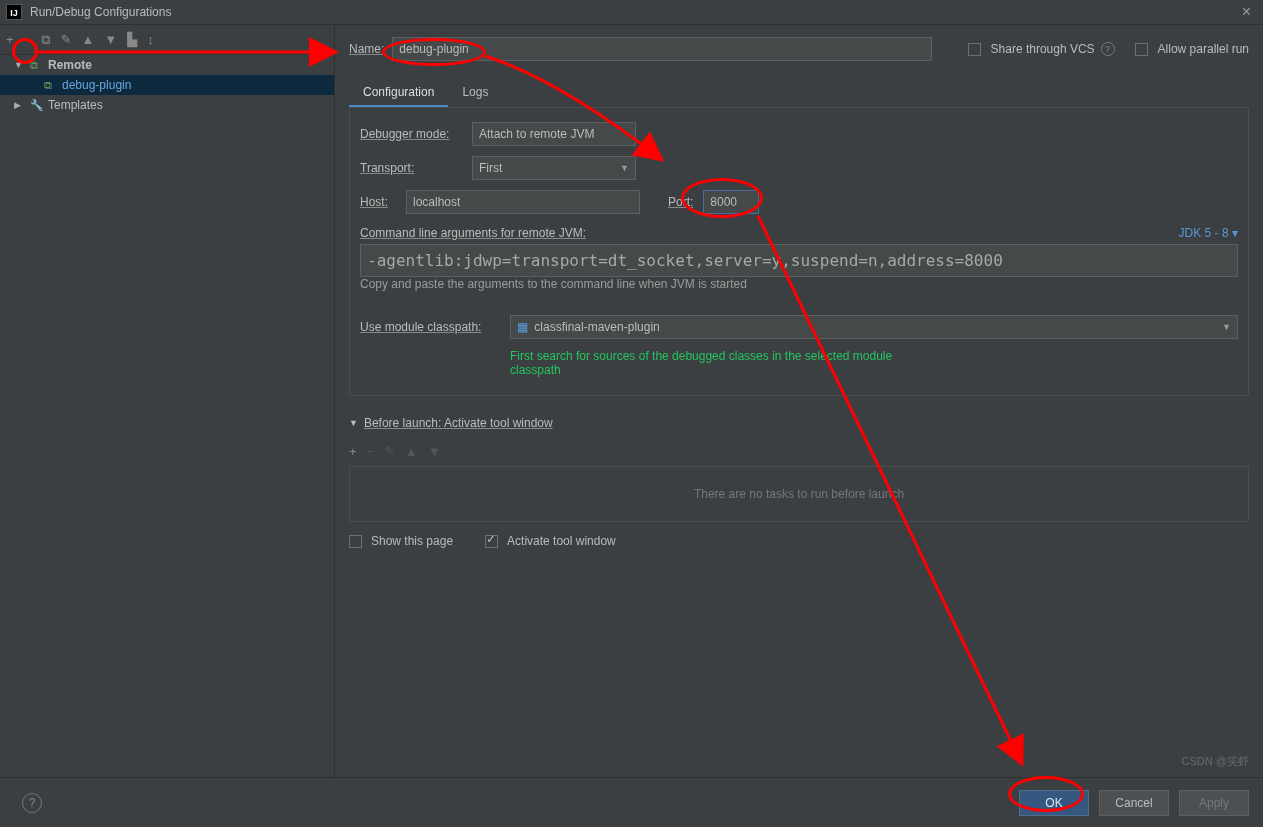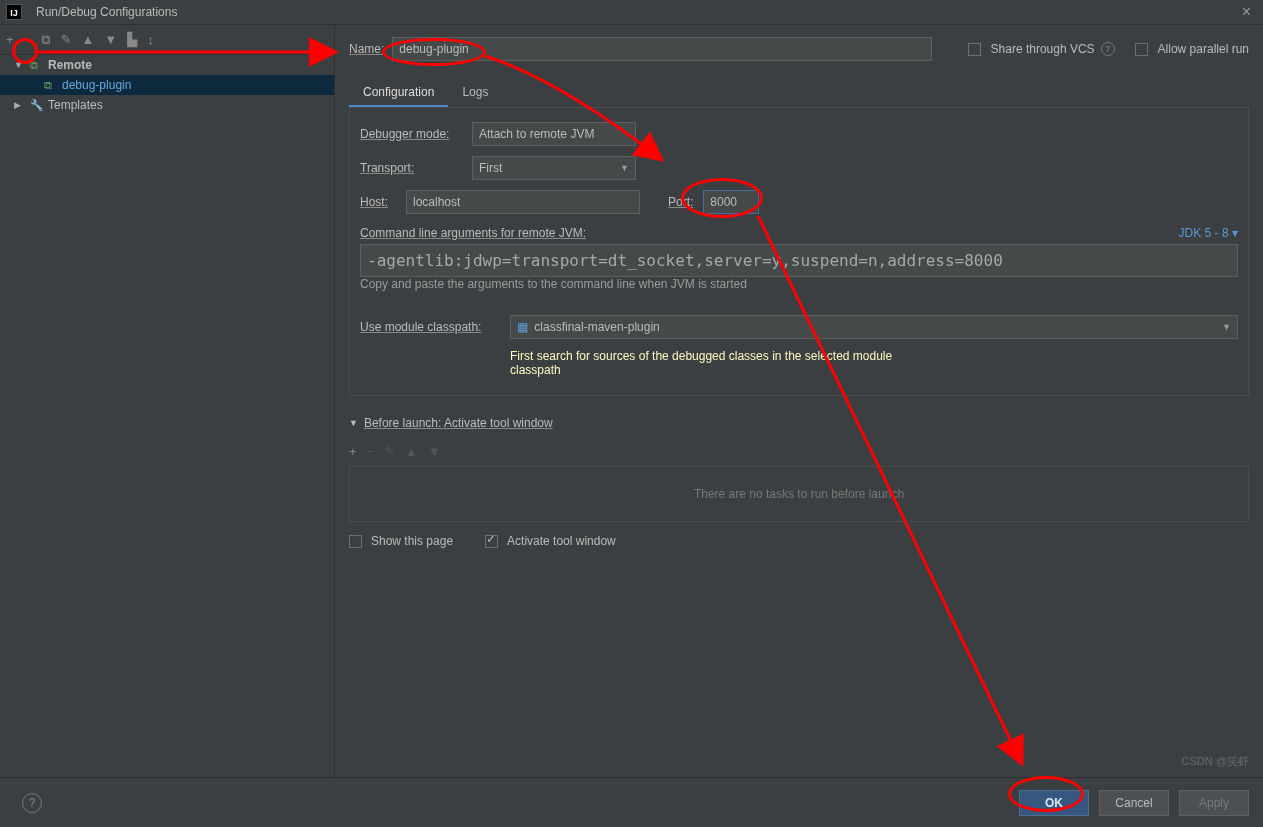--- a/index.html
+++ b/index.html
@@ -1,17 +1,17 @@
 <!DOCTYPE html>
 <html><head>
 <meta charset="utf-8">
 <style>
   * { box-sizing: border-box; margin: 0; padding: 0; }
   body { font-family: -apple-system,"Segoe UI",Arial,sans-serif; font-size: 12px; background:#3c3f41; color:#bbbbbb; overflow:hidden; width:1263px; height:827px; }
-  .titlebar { height:25px; background:#3c3f41; border-bottom:1px solid #2d2f30; display:flex; align-items:center; padding:0 6px;gap:6px; }
+  .titlebar { height:25px; background:#3c3f41; border-bottom:1px solid #2d2f30; display:flex; align-items:center; padding:0 6px; }
   .titlebar .app-icon { width:16px;height:16px;background:#000;color:#fff;font-size:9px;font-weight:bold;text-align:center;line-height:16px;margin-right:8px;border:1px solid #555; }
   .titlebar .close { margin-left:auto;color:#999;font-size:16px;cursor:pointer;padding:0 6px;}
   .body { display:flex; height:calc(100% - 25px - 50px); }
   .sidebar { width:335px; background:#3c3f41; border-right:1px solid #2d2f30; display:flex;flex-direction:column;}
   .btnrow { height:30px; display:flex;align-items:center;padding:0 6px;gap:10px;border-bottom:1px solid #323232;}
   .btnrow .ico { color:#888;font-size:13px;cursor:pointer;}
   .tree { flex:1; overflow:auto; }
   .tree-item { display:flex;align-items:center;height:20px;padding-left:14px;gap:4px;}
   .tree-item.sel { background:#0d293e; }
   .tree-item .arrow { width:12px;color:#aaa;font-size:9px;}
@@ -33,21 +33,21 @@
   .select { background:#45494a;border:1px solid #5e6060;color:#bbb;height:24px;padding:0 6px;display:flex;align-items:center;justify-content:space-between;min-width:160px;}
   .select .arr{font-size:9px;color:#999;}
   .code { background:#45494a;border:1px solid #5e6060;padding:6px;font-family:Consolas,monospace;font-size:16px;color:#a8a8a8;margin-top:4px;}
   .lnk { color:#5897d1; cursor:pointer;}
   .section-head{display:flex;align-items:center;gap:6px;margin:20px 0 6px 0;}
   .section-head .arrow{font-size:9px;}
   .before-panel{border:1px solid #4c4c4c;height:56px;display:flex;align-items:center;justify-content:center;color:#777;}
   .footer { height:50px;display:flex;align-items:center;justify-content:flex-end;gap:10px;padding:0 14px;border-top:1px solid #2d2f30;background:#3c3f41;}
   .footer .help{margin-right:auto;margin-left:8px;}
   .btn { min-width:70px;height:26px;background:#4c5052;border:1px solid #5e6060;color:#bbb;cursor:pointer;text-align:center;line-height:24px;padding:0 12px;}
-  .btn.primary{background:#365880;border-color:#4c708c;color:#d9e4ef;font-weight:bold;}
+  .btn.primary{background:#365880;border-color:#4c708c;color:#d9e4ef;}
   .watermark{position:absolute;right:14px;bottom:58px;color:#6a6a6a;font-size:11px;}
 
   .anno{position:absolute;pointer-events:none;}
   .red-ell{border:3px solid #ff0000;border-radius:50%;}
   svg.arrow-svg{position:absolute;top:0;left:0;pointer-events:none;}
 </style>
 </head>
 <body>
 
 <div class="titlebar">
@@ -138,21 +138,21 @@
       <div class="formrow" style="margin-top:24px;">
         <span style="text-decoration:underline;text-decoration-color:#888;width:140px;">Use module classpath:</span>
         <div class="select" style="flex:1;">
           <span style="display:flex;align-items:center;gap:6px;">
               <span style="color:#5a9edb">▦</span>
               <span>classfinal-maven-plugin</span>
             </span>
           <span class="arr">▼</span>
         </div>
       </div>
-      <div style="color:#fef9c3;margin-left:150px;max-width:400px;margin-top:4px;">First search for sources of the debugged classes in the selected module classpath</div>
+      <div style="color:#22c55e;margin-left:150px;max-width:400px;margin-top:4px;">First search for sources of the debugged classes in the selected module classpath</div>
     </div>
 
     <div class="section-head">
       <span class="arrow">▼</span>
       <span style="text-decoration:underline;text-decoration-color:#888;">Before launch: Activate tool window</span>
     </div>
     <div class="btnrow" style="border:none;padding-left:0;">
       <span class="ico">+</span>
       <span class="ico" style="color:#555">−</span>
       <span class="ico" style="color:#555">✎</span>

